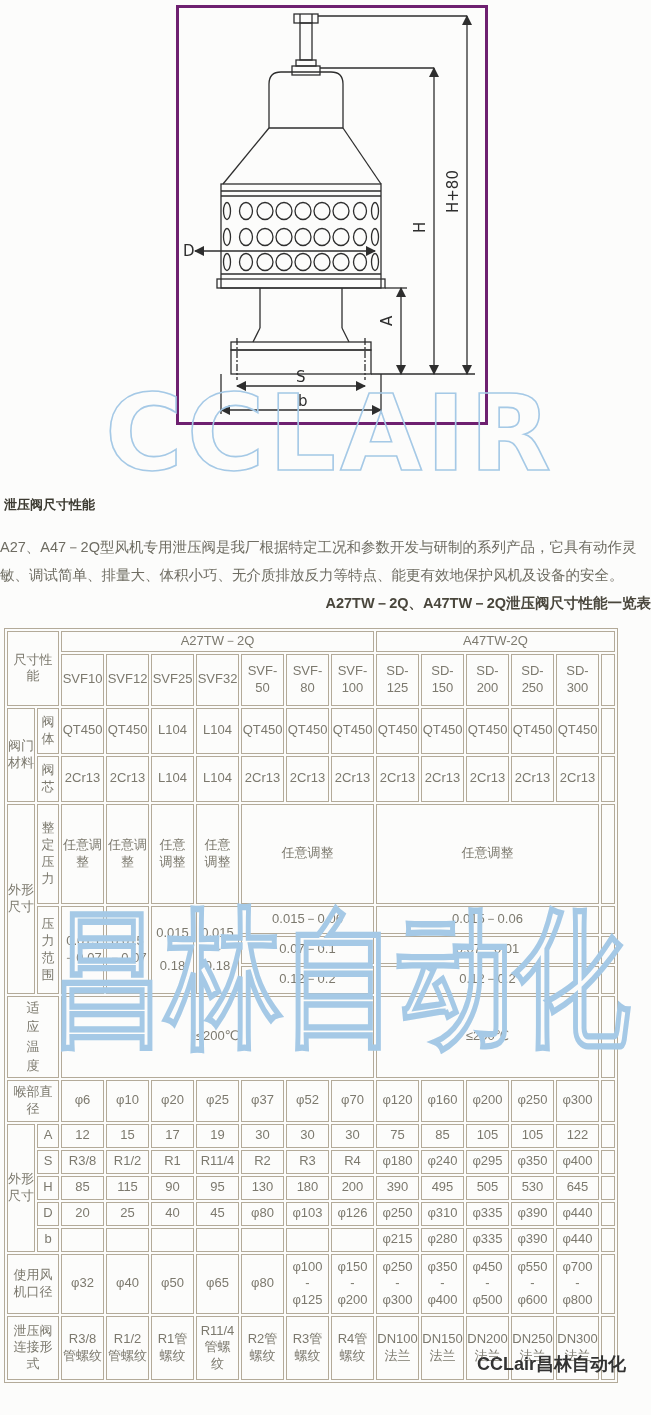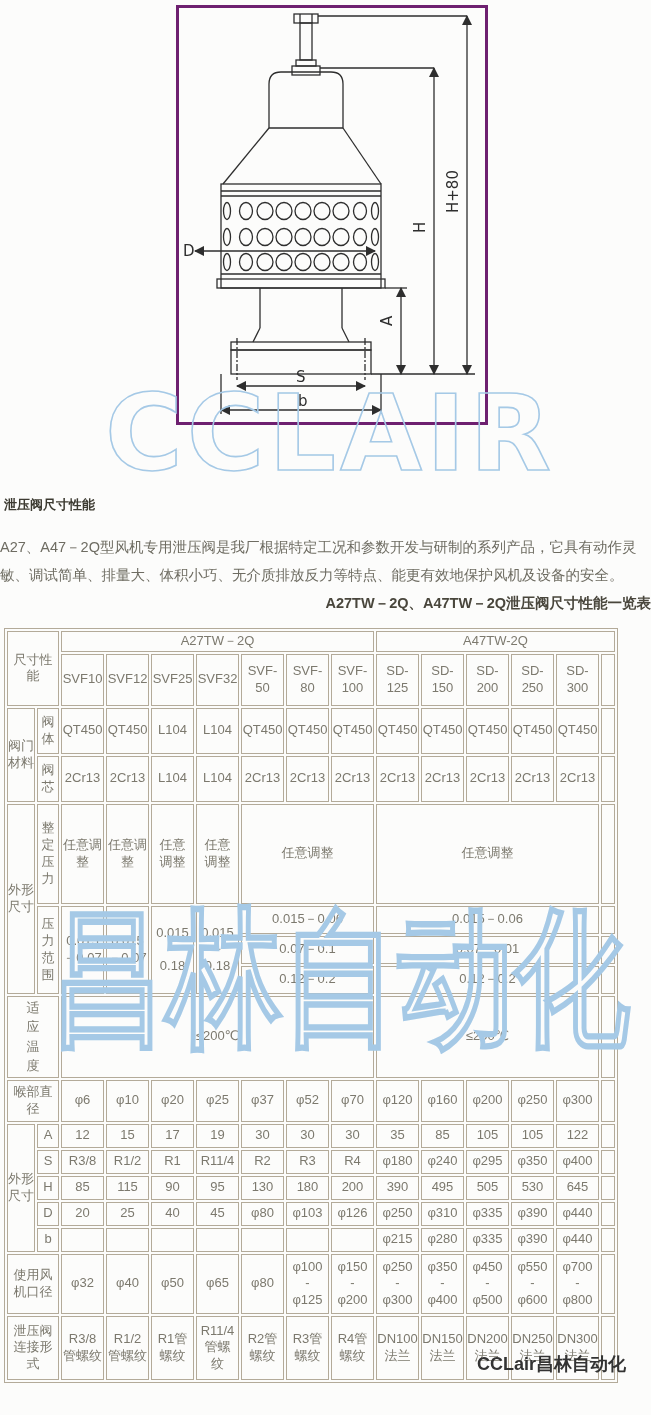--- a/index.html
+++ b/index.html
@@ -290,21 +290,21 @@
     <tr class="r11">
       <td rowspan="5">外形尺寸</td>
       <td>A</td>
       <td>12</td>
       <td>15</td>
       <td>17</td>
       <td>19</td>
       <td>30</td>
       <td>30</td>
       <td>30</td>
-      <td>35</td>
+      <td>75</td>
       <td>85</td>
       <td>105</td>
       <td>105</td>
       <td>122</td>
       <td></td>
     </tr>
     <tr class="r12">
       <td>S</td>
       <td>R3/8</td>
       <td>R1/2</td>

